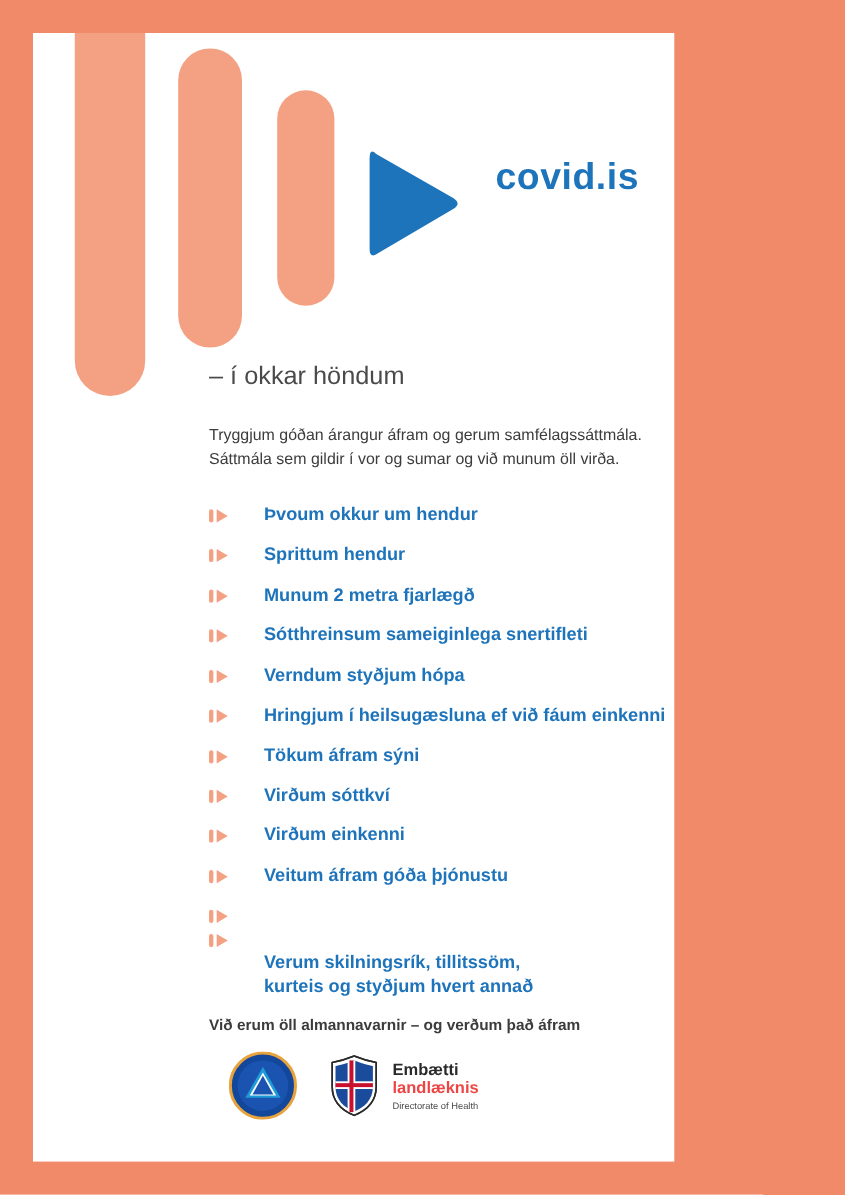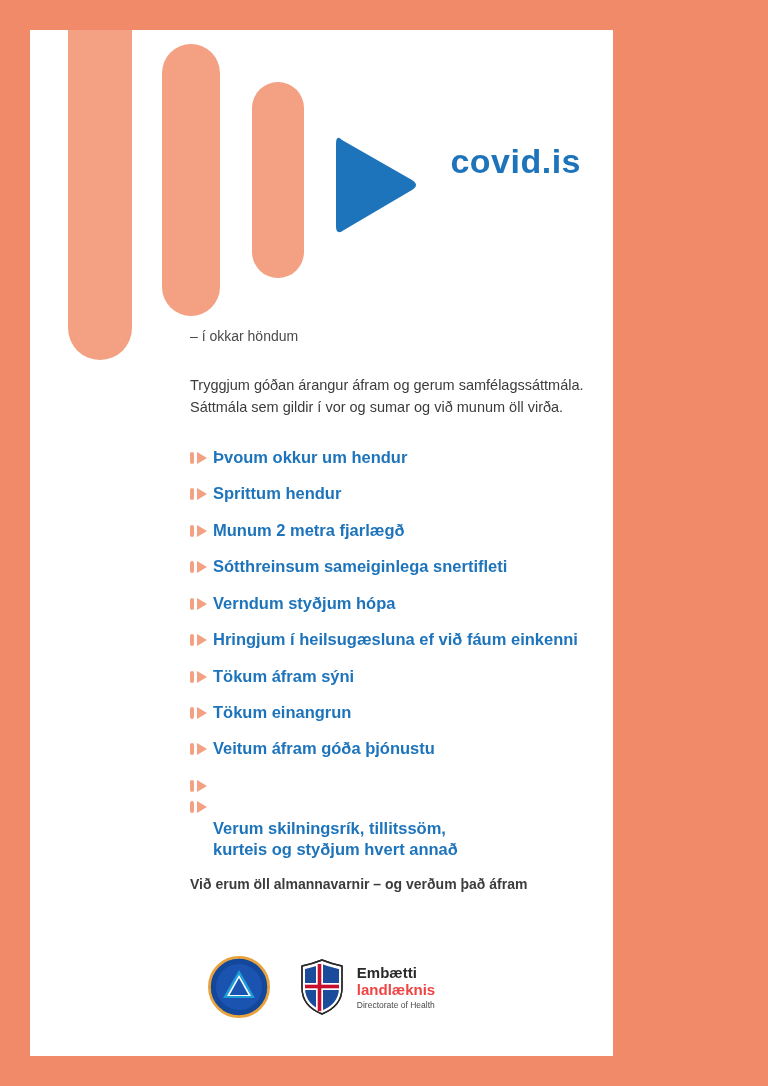--- a/index.html
+++ b/index.html
@@ -65,39 +65,39 @@
   }
   .title {
     font-size: 41px;
     font-weight: bold;
     color: #1E74BB;
     margin: 0;
     line-height: 1.1;
     letter-spacing: -0.3px;
   }
   .subtitle {
-    font-size: 14px;
+    font-size: 23px;
     color: #4A4A4A;
     margin: 6px 0 0 0;
     font-weight: 400;
   }
   .intro {
     margin: 30px 0 0 0;
     font-size: 14.5px;
     color: #3C3C3C;
     line-height: 1.55;
   }
   .list {
     list-style: none;
     margin: 28px 0 0 0;
     padding: 0;
   }
   .list li {
     position: relative;
-    padding-left: 23px;
+    padding-left: 50px;
     margin-bottom: 15px;
     font-size: 16.5px;
     font-weight: bold;
     color: #1E74BB;
     line-height: 1.3;
   }
   .list li .mark {
     position: absolute;
     left: 0;
     top: 3px;
@@ -241,21 +241,30 @@
         </span>
         <span>Tökum áfram sýni</span>
       </li>
       <li>
         <span class="mark">
           <svg width="18" height="16" viewBox="0 0 18 16">
             <rect x="0" y="2" width="4" height="12" rx="2" fill="#F4A183"></rect>
             <path d="M7 2 L17 8 L7 14 Z" fill="#F4A183"></path>
           </svg>
         </span>
-        <span>Tökum einangrun</span>
+        <span>Virðum sóttkví</span>
+      </li>
+      <li>
+        <span class="mark">
+          <svg width="18" height="16" viewBox="0 0 18 16">
+            <rect x="0" y="2" width="4" height="12" rx="2" fill="#F4A183"></rect>
+            <path d="M7 2 L17 8 L7 14 Z" fill="#F4A183"></path>
+          </svg>
+        </span>
+        <span>Virðum einkenni</span>
       </li>
       <li>
         <span class="mark">
           <svg width="18" height="16" viewBox="0 0 18 16">
             <rect x="0" y="2" width="4" height="12" rx="2" fill="#F4A183"></rect>
             <path d="M7 2 L17 8 L7 14 Z" fill="#F4A183"></path>
           </svg>
         </span>
         <span>Veitum áfram góða þjónustu</span>
       </li>

